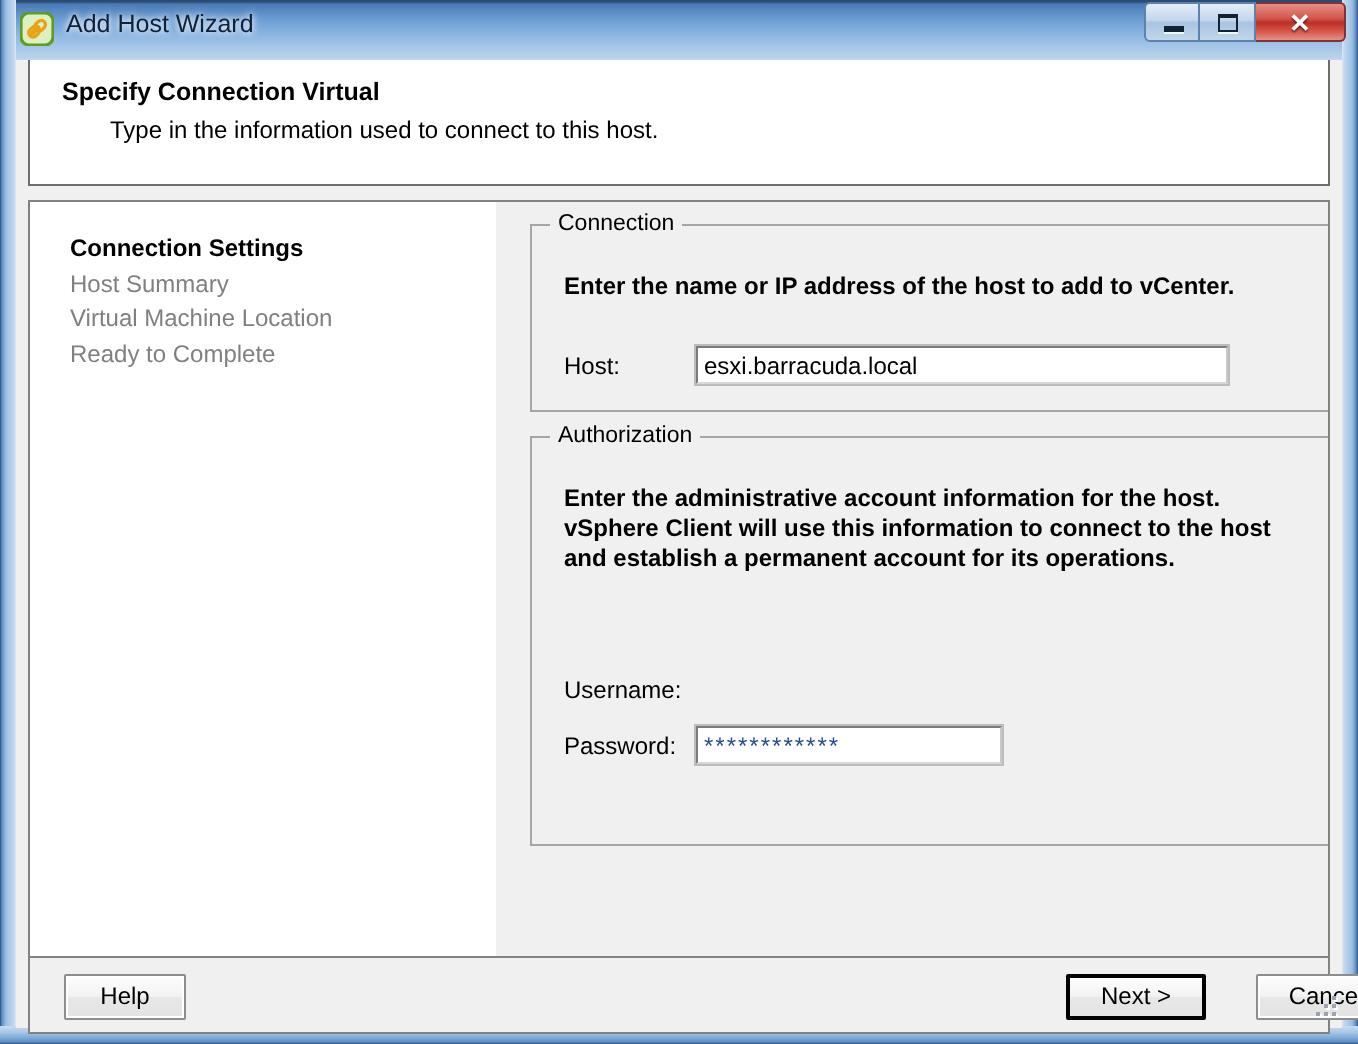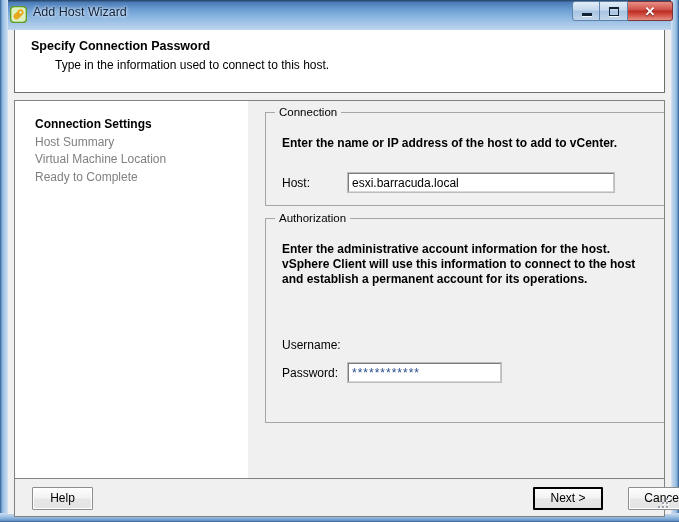--- a/index.html
+++ b/index.html
@@ -375,21 +375,21 @@
       </div>
       <div class="winbtn close">
         <span class="glyph-close">✕</span>
       </div>
     </div>
   </div>
 
   <div id="client">
 
     <div id="header-panel">
-      <div id="header-title">Specify Connection Password</div>
+      <div id="header-title">Specify Connection Virtual</div>
       <div id="header-sub">Type in the information used to connect to this host.</div>
     </div>
 
     <div id="body-panel">
 
       <div id="steps-panel">
         <div class="step active s0">Connection Settings</div>
         <div class="step s1">Host Summary</div>
         <div class="step s2">Virtual Machine Location</div>
         <div class="step s3">Ready to Complete</div>

